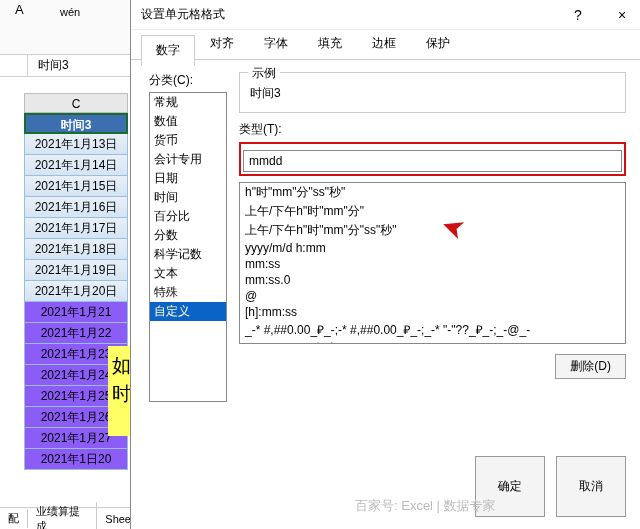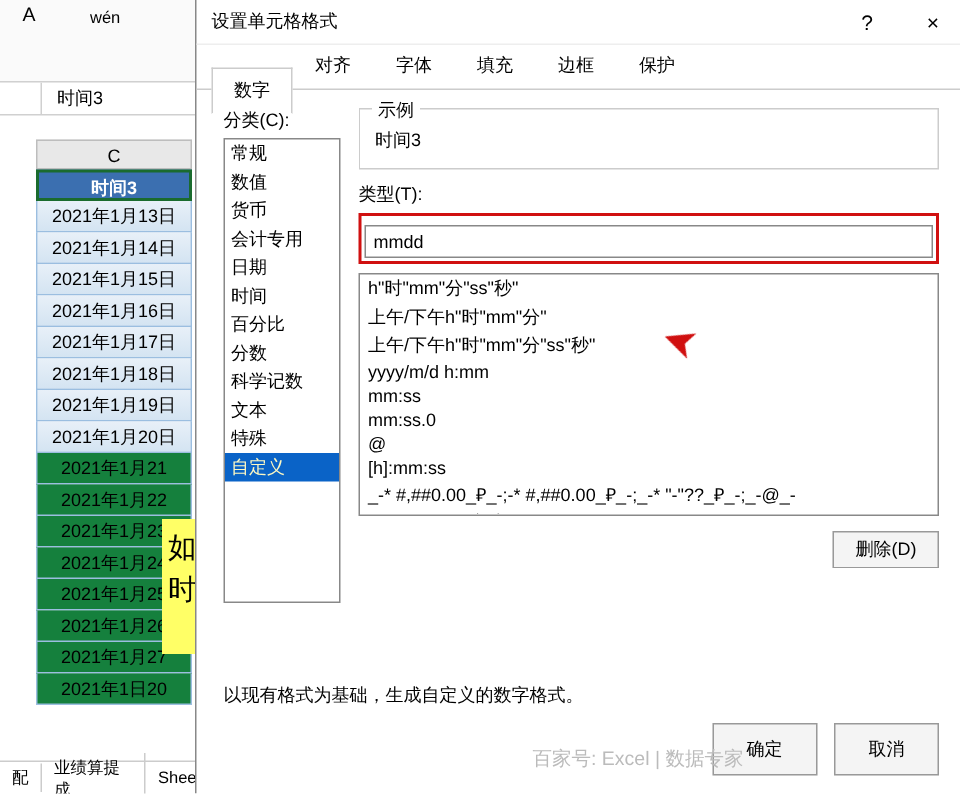--- a/index.html
+++ b/index.html
@@ -9,50 +9,50 @@
 .sheet-area { position: absolute; left: 0; top: 0; width: 140px; height: 529px; background: #fff; }
 .ribbon-stub { height: 55px; border-bottom: 1px solid #d0d0d0; background: #fafafa; position: relative; }
 .ribbon-stub .a { position: absolute; left: 15px; top: 2px; font-size: 13px; }
 .ribbon-stub .wen { position: absolute; left: 60px; top: 6px; font-size: 11px; }
 .formula-bar { display: flex; border-bottom: 1px solid #d0d0d0; height: 22px; align-items: center; }
 .name-box { width: 28px; padding-left: 6px; border-right: 1px solid #d0d0d0; height: 100%; line-height: 22px; }
 .fx-val { padding-left: 10px; }
 .col-hdr { background: #e8e8e8; border: 1px solid #bdbdbd; text-align: center; height: 20px; line-height: 20px; margin-top: 16px; }
 .cell { border: 1px solid #9bbee0; border-top: none; height: 21px; line-height: 21px; text-align: center; background: linear-gradient(#e8f0f8,#d4e4f2); }
 .cell.hdr { background: #3b6fb0; color: #fff; font-weight: bold; border: 2px solid #1a6b2e; }
-.cell.w { background: #15803d; }
+.cell.w { background: #8b5cf6; }
 .sheet-tabs { position: absolute; bottom: 0; left: 0; display: flex; height: 22px; align-items: center; border-top: 1px solid #ccc; width: 140px; }
 .sheet-tabs span { padding: 2px 8px; border-right: 1px solid #ccc; font-size: 11px; }
 .yellow-note { position: absolute; left: 108px; top: 346px; width: 30px; height: 90px; background: #ffff66; padding: 6px 4px; font-size: 19px; line-height: 28px; overflow: hidden; }
 
 
 .dialog { position: absolute; left: 130px; top: 0; width: 514px; height: 529px; background: #fff; border-left: 1px solid #888; }
 .titlebar { height: 30px; display: flex; align-items: center; padding-left: 10px; border-bottom: 1px solid #eee; }
 .titlebar .ttl { flex: 1; }
 .titlebar .btn { width: 44px; height: 30px; text-align: center; line-height: 30px; font-size: 14px; }
 .tabs { display: flex; border-bottom: 1px solid #ccc; padding-left: 10px; height: 30px; align-items: flex-end; }
 .tab { padding: 6px 14px; border: 1px solid transparent; cursor: pointer; }
-.tab.active { border: 1px solid #ccc; border-bottom: 1px solid #fff; background: #fff; position: relative; top: 17px; }
+.tab.active { border: 1px solid #ccc; border-bottom: 1px solid #fff; background: #fff; position: relative; top: 7px; }
 .body { padding: 12px 18px; position: relative; }
 .lbl { margin-bottom: 4px; }
 .cat-list { position: absolute; left: 18px; top: 32px; width: 78px; height: 310px; border: 1px solid #888; background: #fff; overflow: hidden; }
 .cat-list div { padding: 1px 4px; white-space: nowrap; }
 .cat-list .sel { background: #0a63c7; color: #fef9c3; }
 .right-pane { position: absolute; left: 108px; top: 12px; right: 18px; }
 .sample-box { border: 1px solid #ccc; padding: 6px 10px 10px; margin-bottom: 8px; position: relative; }
 .sample-box .lg { position: absolute; top: -8px; left: 8px; background: #fff; padding: 0 4px; }
 .type-input { width: 100%; border: 1px solid #888; padding: 3px 5px; margin-top: 4px; }
 .type-wrap { border: 2px solid #d01010; padding: 2px; margin-top: 4px; }
 .arrow { position: absolute; left: 310px; top: 152px; color: #d01010; font-size: 28px; transform: rotate(200deg); }
 .fmt-list { border: 1px solid #888; height: 162px; margin-top: 6px; overflow-y: scroll; }
 .fmt-list div { padding: 1px 5px; white-space: nowrap; overflow: hidden; }
 .del-btn { float: right; margin-top: 10px; padding: 3px 14px; border: 1px solid #999; background: #f4f4f4; }
 .note { position: absolute; left: 18px; top: 395px; }
 .dlg-btns { position: absolute; bottom: 12px; right: 18px; }
-.dlg-btns button { padding: 8px 22px; margin-left: 8px; border: 1px solid #999; background: #f4f4f4; }
+.dlg-btns button { padding: 21px 22px; margin-left: 8px; border: 1px solid #999; background: #f4f4f4; }
 .watermark { position: absolute; bottom: 14px; left: 355px; color: #bbb; font-size: 13px; }
 </style>
 </head>
 <body>
 
 <div class="sheet-area">
   <div class="ribbon-stub">
     <span class="a">A</span>
     <span class="wen">wén</span>
   </div>
@@ -137,21 +137,20 @@
           <div>mm:ss</div>
           <div>mm:ss.0</div>
           <div>@</div>
           <div>[h]:mm:ss</div>
           <div>_-* #,##0.00_₽_-;-* #,##0.00_₽_-;_-* "-"??_₽_-;_-@_-</div>
           <div>#,##0.000_ ;[红色]-#,##0.000</div>
         </div>
       <button class="del-btn">删除(D)</button>
     </div>
     <span class="arrow">➤</span>
-    <div class="note">以现有格式为基础，生成自定义的数字格式。</div>
   </div>
   <div class="dlg-btns">
     <button>确定</button>
     <button>取消</button>
   </div>
 </div>
 
 <div class="watermark">百家号: Excel | 数据专家</div>
 
 </body></html>

